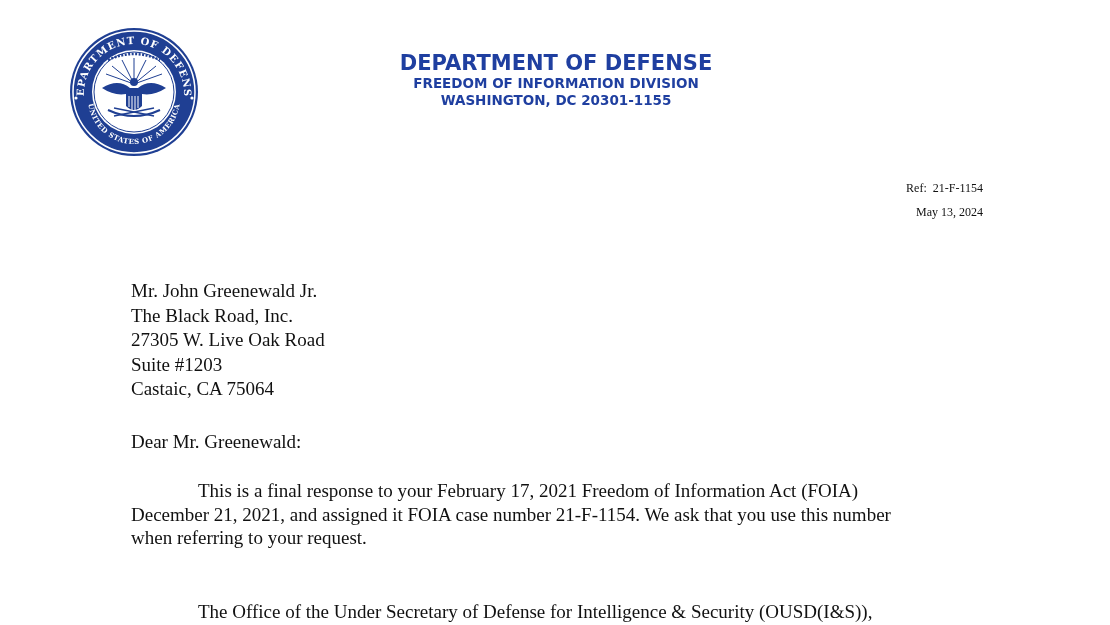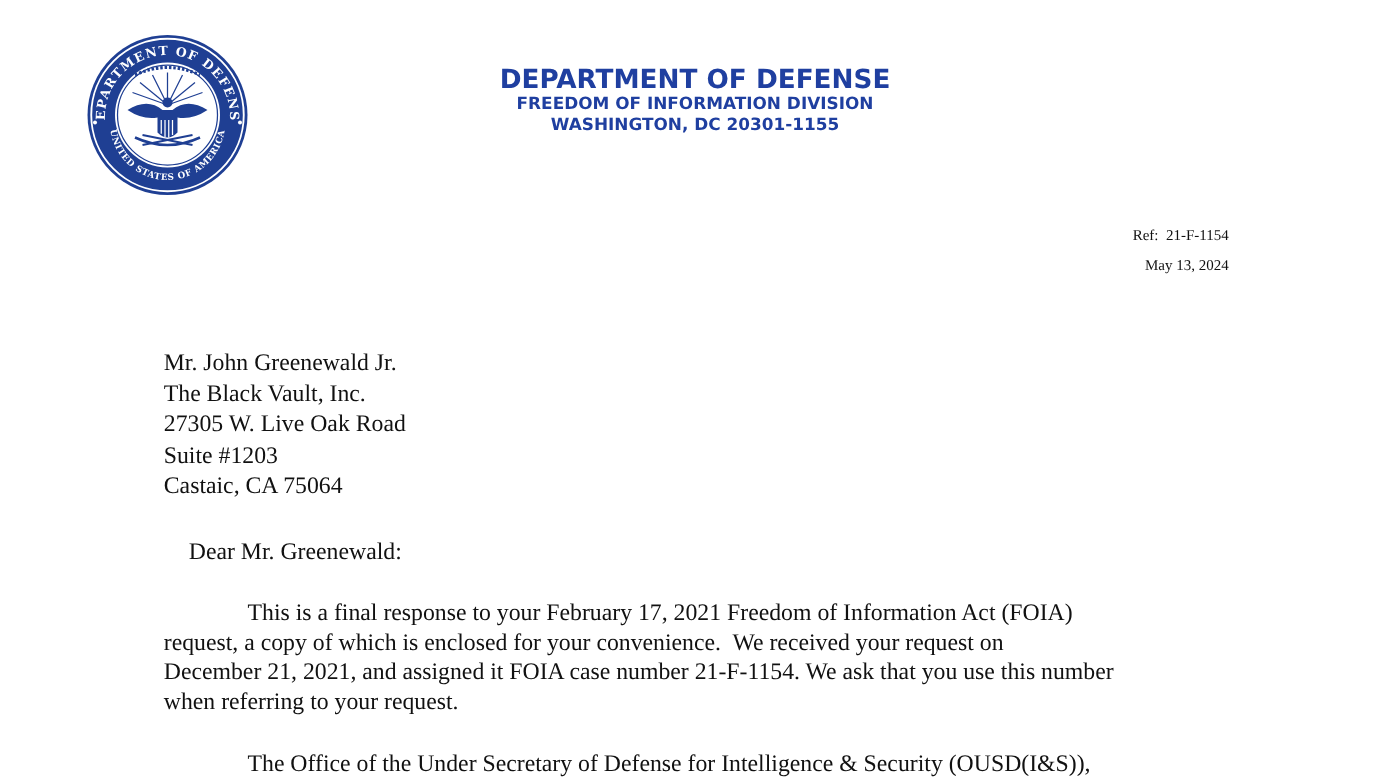--- a/index.html
+++ b/index.html
@@ -26,21 +26,21 @@
   .refblock {
     position: absolute; right: 127px; top: 176px;
     text-align: right; font-size: 12px; line-height: 24px;
   }
   .address {
     position: absolute; left: 131px; top: 279px;
     font-size: 19px; line-height: 24.5px;
   }
   .salutation {
     position: absolute; left: 131px; top: 430px;
-    font-size: 19px; line-height: 24px; margin-left: 20px;
+    font-size: 19px; line-height: 24px;
   }
   .para {
     position: absolute; left: 131px; width: 850px;
     font-size: 19px; line-height: 23.5px;
   }
   .para .line { white-space: nowrap; display: block; }
   .para .indent { padding-left: 67px; }
   .p1 { top: 479px; }
   .p2 { top: 600px; }
 </style>
@@ -96,30 +96,29 @@
   <div class="lh-sub">WASHINGTON, DC 20301-1155</div>
 </div>
 
 <div class="refblock">
   <div style="white-space:pre">Ref:  21-F-1154</div>
   <div>May 13, 2024</div>
 </div>
 
 <div class="address">
   <div>Mr. John Greenewald Jr.</div>
-  <div>The Black Vault, Inc.</div>
+  <div>The Black Road, Inc.</div>
   <div>27305 W. Live Oak Road</div>
   <div>Suite #1203</div>
   <div>Castaic, CA 75064</div>
 </div>
 
 <div class="salutation">Dear Mr. Greenewald:</div>
 
 <div class="para p1">
   <span class="line indent">This is a final response to your February 17, 2021 Freedom of Information Act (FOIA)</span>
-  <span class="line" style="white-space:pre">request, a copy of which is enclosed for your convenience.  We received your request on</span>
   <span class="line">December 21, 2021, and assigned it FOIA case number 21-F-1154. We ask that you use this number</span>
   <span class="line">when referring to your request.</span>
 </div>
 
 <div class="para p2">
   <span class="line indent">The Office of the Under Secretary of Defense for Intelligence &amp; Security (OUSD(I&amp;S)),</span>
 </div>
 
 </body></html>

